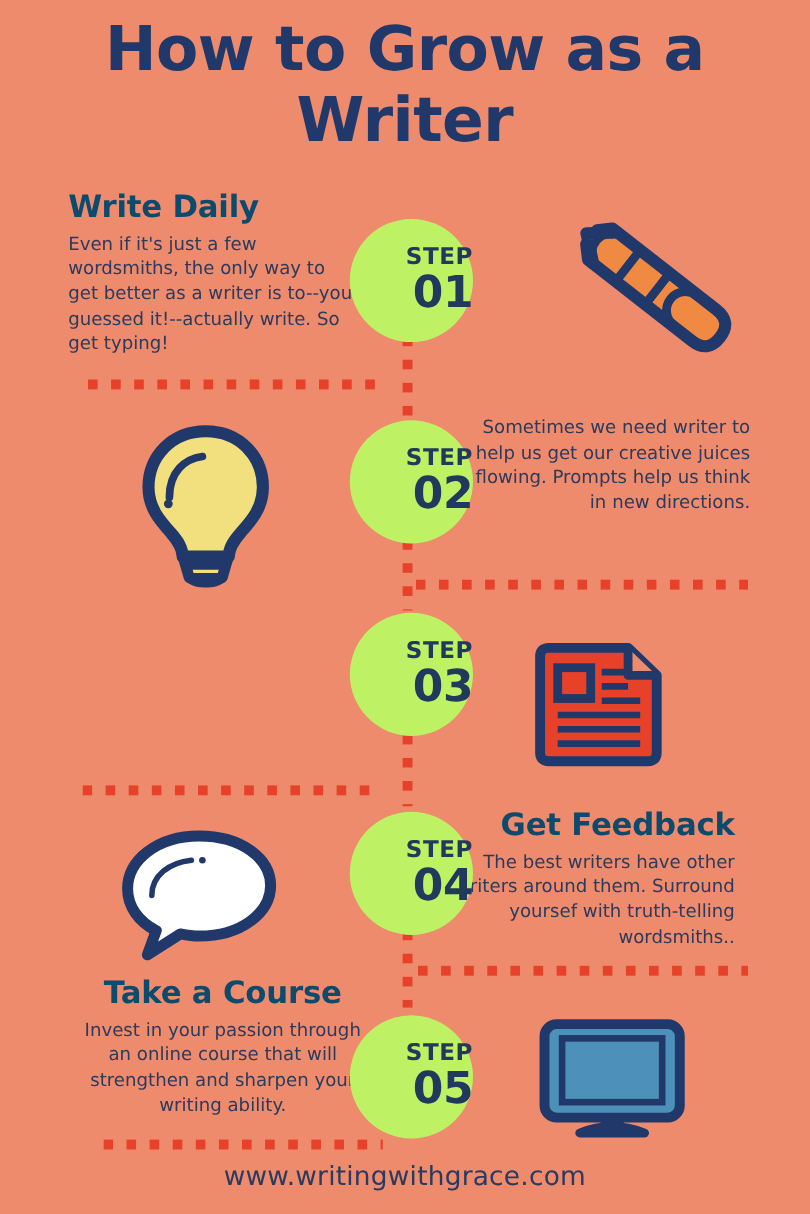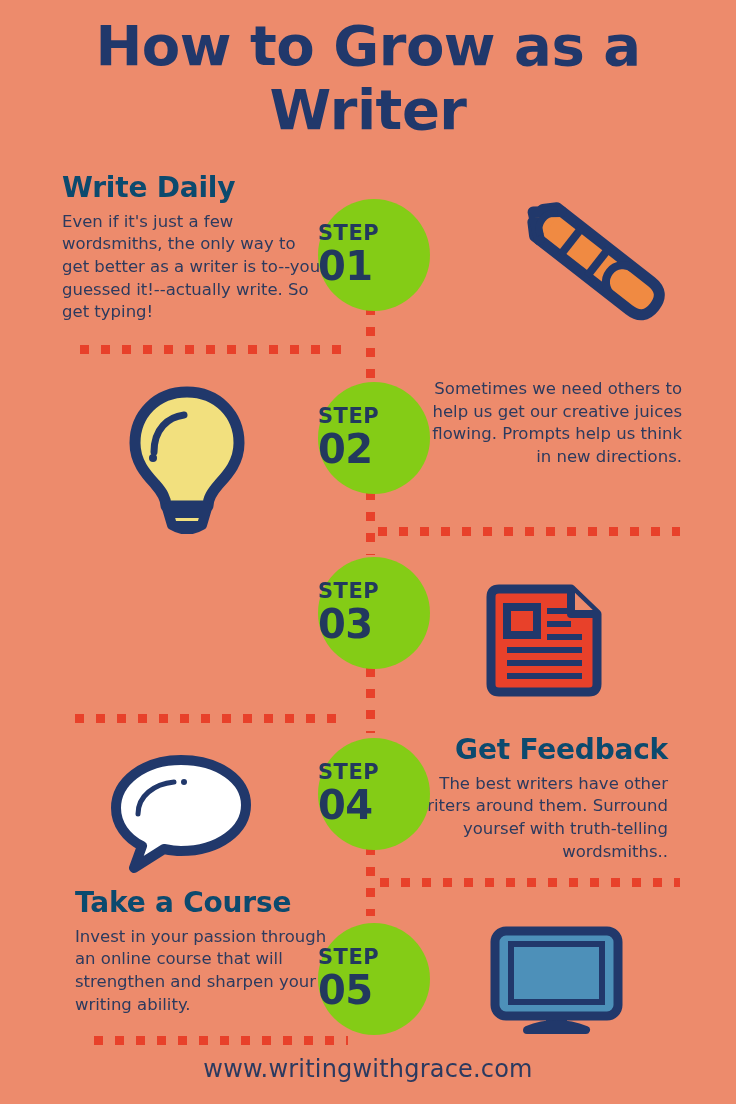--- a/index.html
+++ b/index.html
@@ -25,24 +25,24 @@
     color:#21386B;
   }
   .title .l1 { display:block; }
   .title .l2 { display:block; margin-top:8px; }
 
   
   .step-circle {
     position:absolute;
     width:112px; height:112px;
     border-radius:50%;
-    background:#84cc16;
+    background:#bef264;
     display:flex;
     flex-direction:column;
-    align-items:flex-start;
+    align-items:flex-end;
     justify-content:center;
     z-index:6;
   }
   .step-circle .s-word {
     font-weight:bold;
     font-size:21px;
     letter-spacing:0.5px;
     color:#22395E;
     line-height:1;
   }
@@ -142,21 +142,21 @@
         <path d="M36 40 L14 58 L36 76" fill="#F08A42" stroke="#21386B" stroke-width="11" stroke-linejoin="round" stroke-linecap="round"></path>
         <line x1="62" y1="41" x2="62" y2="75" stroke="#21386B" stroke-width="8"></line>
         <line x1="96" y1="41" x2="96" y2="75" stroke="#21386B" stroke-width="8"></line>
         <path d="M34 44 A16 16 0 0 0 34 72" fill="none" stroke="#21386B" stroke-width="7"></path>
         <path d="M128 41 A17 17 0 0 0 128 75" fill="none" stroke="#21386B" stroke-width="8"></path>
       </g>
     </svg>
   </div>
 
   <div class="block align-right" style="left:420px; top:378px; width:262px;">
-    <p>Sometimes we need others to help us get our creative juices flowing. Prompts help us think in new directions.</p>
+    <p>Sometimes we need writer to help us get our creative juices flowing. Prompts help us think in new directions.</p>
   </div>
 
   <div class="step-circle" style="left:318px; top:382px;">
     <span class="s-word">STEP</span>
     <span class="s-num">02</span>
   </div>
 
   <div class="icon" style="left:112px; top:382px; width:150px; height:152px;">
     <svg viewBox="0 0 150 152" width="150" height="152">
       <path d="M75 10 C44 10 23 33 23 61 C23 80 34 92 43 102 C50 110 54 116 54 124
@@ -201,21 +201,21 @@
 
   <div class="icon" style="left:108px; top:752px; width:146px; height:122px;">
     <svg viewBox="0 0 146 122" width="146" height="122">
       <path d="M73 8 C35 8 8 30 8 56 C8 72 18 86 34 94 L26 116 L56 97
                C61 98 67 99 73 99 C111 99 138 78 138 53 C138 28 111 8 73 8 Z" fill="#FFFFFF" stroke="#21386B" stroke-width="10" stroke-linejoin="round"></path>
       <path d="M30 62 C30 44 46 32 66 30" fill="none" stroke="#21386B" stroke-width="5" stroke-linecap="round"></path>
       <circle cx="76" cy="30" r="3" fill="#21386B"></circle>
     </svg>
   </div>
 
-  <div class="block align-left" style="left:75px; top:888px; width:255px;">
+  <div class="block align-left" style="left:75px; top:888px; width:255px;text-align:center;">
     <h2>Take a Course</h2>
     <p>Invest in your passion through an online course that will strengthen and sharpen your writing ability.</p>
   </div>
 
   <div class="step-circle" style="left:318px; top:923px;">
     <span class="s-word">STEP</span>
     <span class="s-num">05</span>
   </div>
 
   <div class="icon" style="left:489px; top:925px; width:135px; height:110px;">

